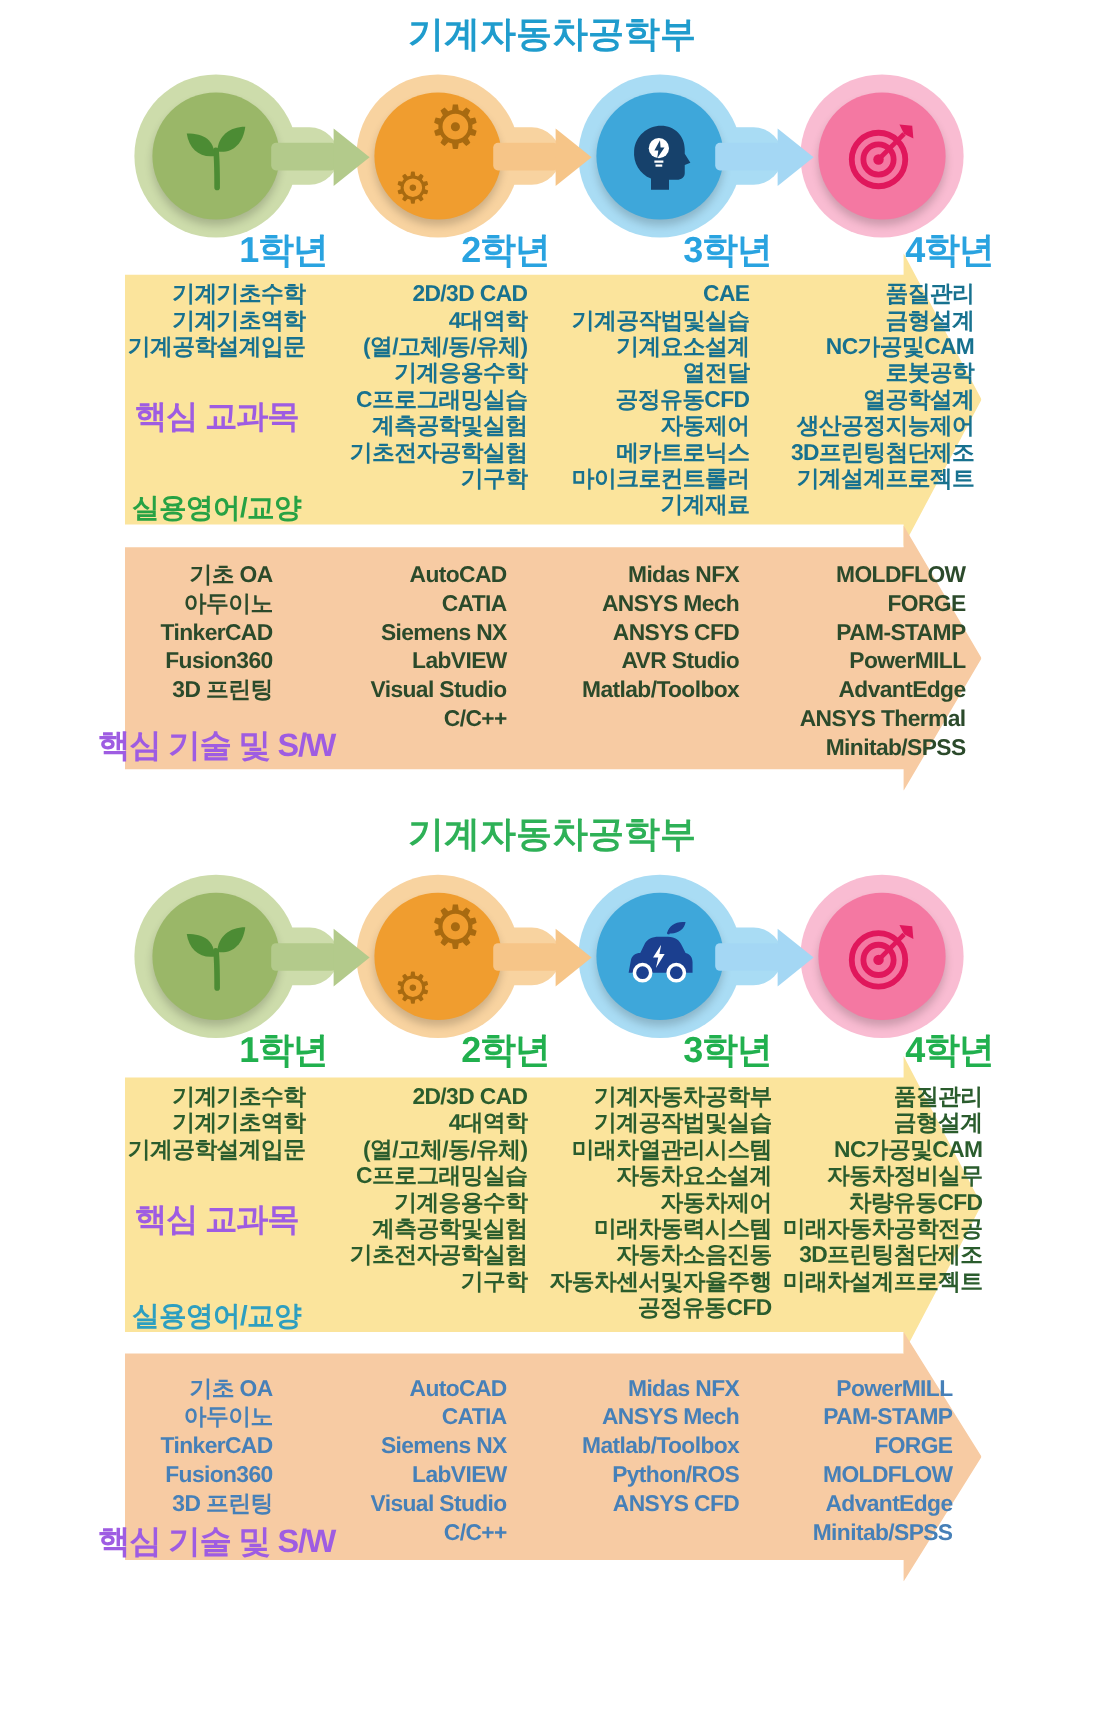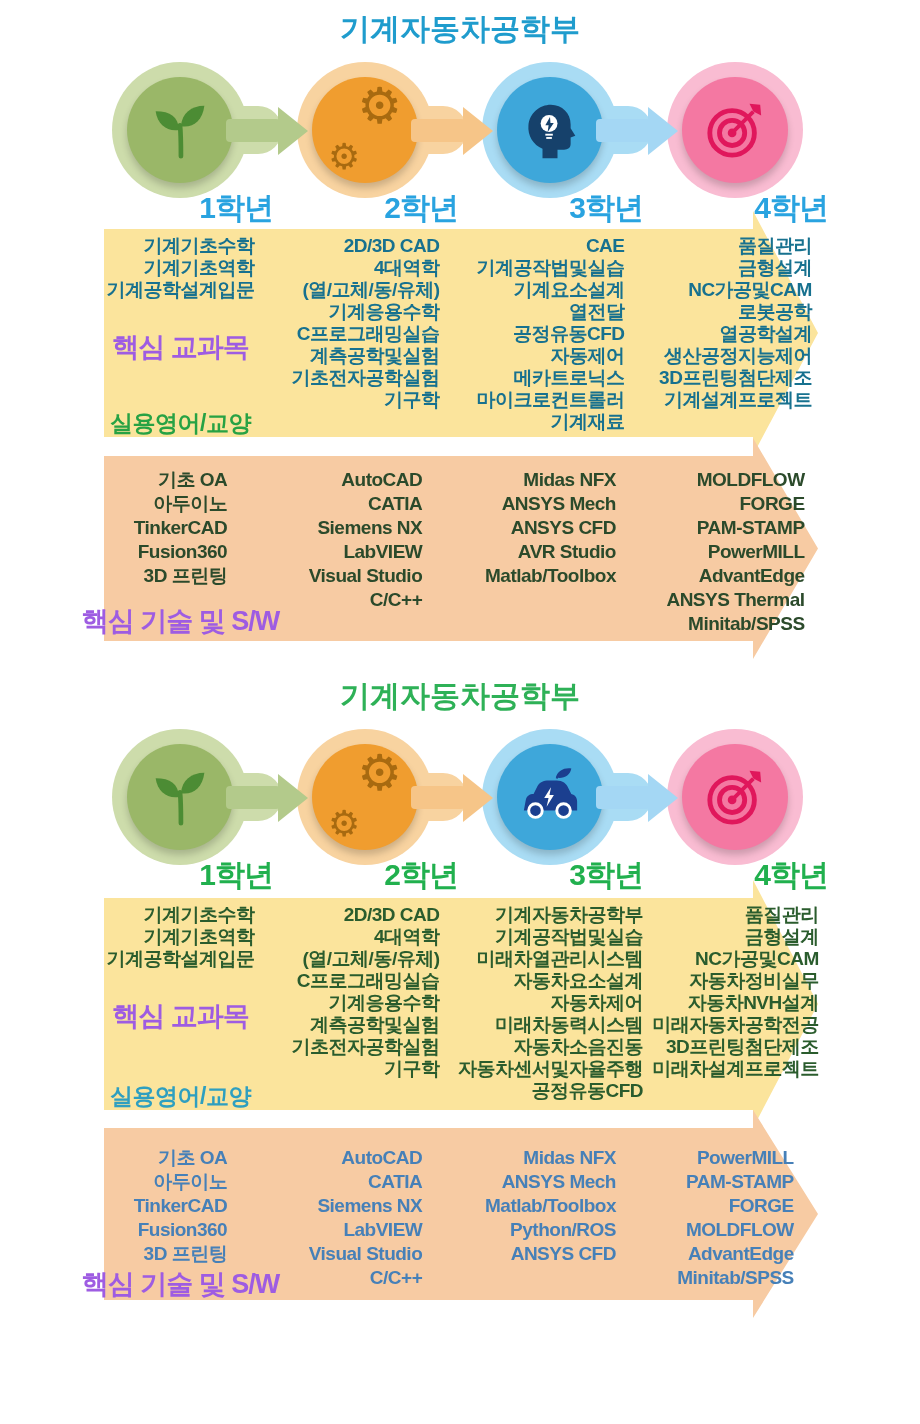--- a/index.html
+++ b/index.html
@@ -362,21 +362,21 @@
             <div class="line">자동차센서및자율주행</div>
             <div class="line">공정유동CFD</div>
           </div>
         </div>
       <div class="col">
           <div class="list">
             <div class="line">품질관리</div>
             <div class="line">금형설계</div>
             <div class="line">NC가공및CAM</div>
             <div class="line">자동차정비실무</div>
-            <div class="line">자동차NVH설계</div>
+            <div class="line">차량유동CFD</div>
             <div class="line">미래자동차공학전공</div>
             <div class="line">3D프린팅첨단제조</div>
             <div class="line">미래차설계프로젝트</div>
           </div>
         </div>
     </div>
   </div>
 
   <div class="band peach band-sw2">
     <div class="bg"></div>

